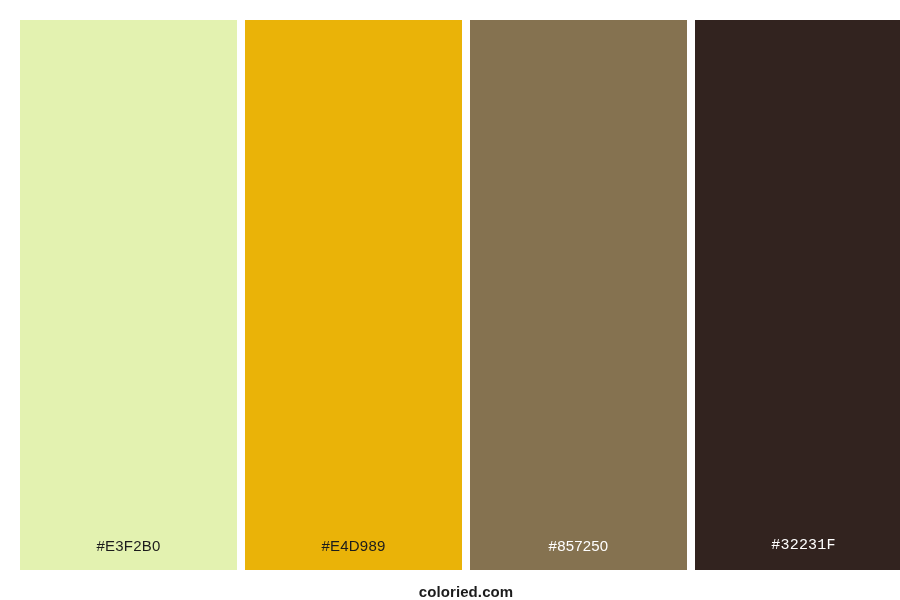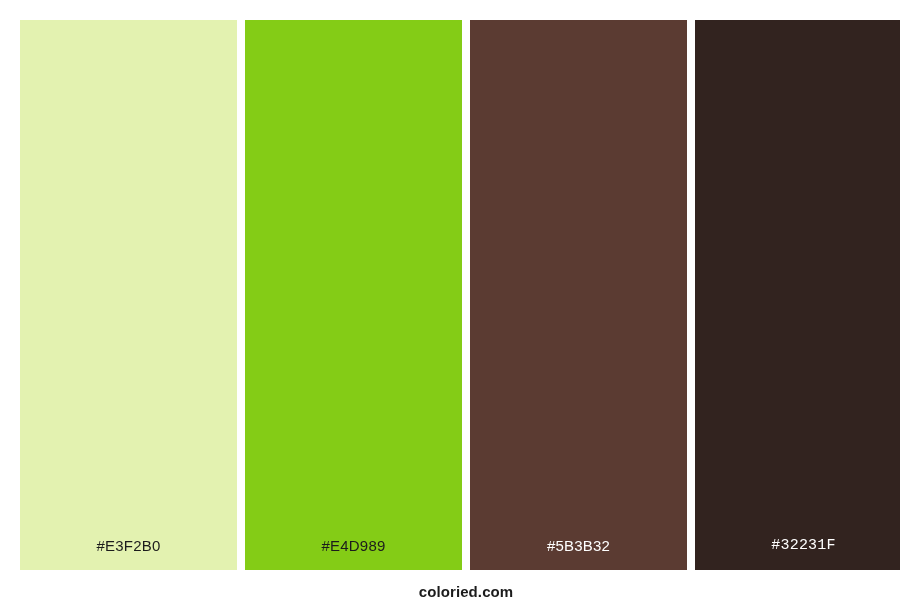--- a/index.html
+++ b/index.html
@@ -78,28 +78,28 @@
 <body>
 
 <div class="palette-page" style="background-color: rgb(255, 255, 255);">
 
   <div class="swatch-strip">
 
     <div class="swatch" style="background-color: rgb(227, 242, 176);">
       <span class="swatch-label label-dark">#E3F2B0</span>
     </div>
 
-    <div class="swatch" style="background-color: #84cc16;">
+    <div class="swatch" style="background-color: #eab308;">
       <span class="swatch-label label-dark">#E4D989</span>
     </div>
 
+    <div class="swatch" style="background-color: rgb(133, 114, 80);">
+      <span class="swatch-label label-light">#857250</span>
+    </div>
 
-    <div class="swatch" style="background-color: rgb(91, 59, 50);">
-      <span class="swatch-label label-light">#5B3B32</span>
-    </div>
 
     <div class="swatch" style="background-color: rgb(50, 35, 31); font-family: Liberation Mono, monospace;">
       <span class="swatch-label label-light">#32231F</span>
     </div>
 
   </div>
 
   <div class="footer-bar">
     <span class="footer-brand">coloried.com</span>
   </div>

